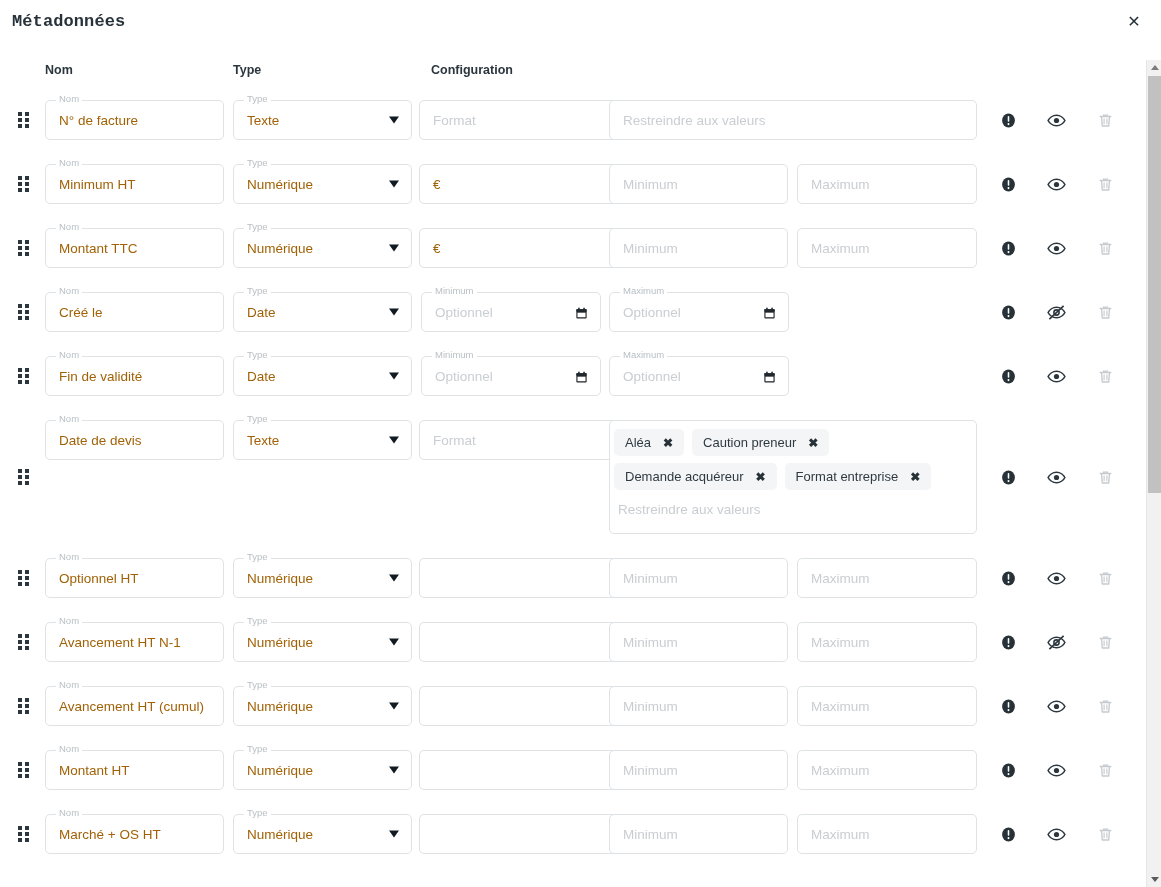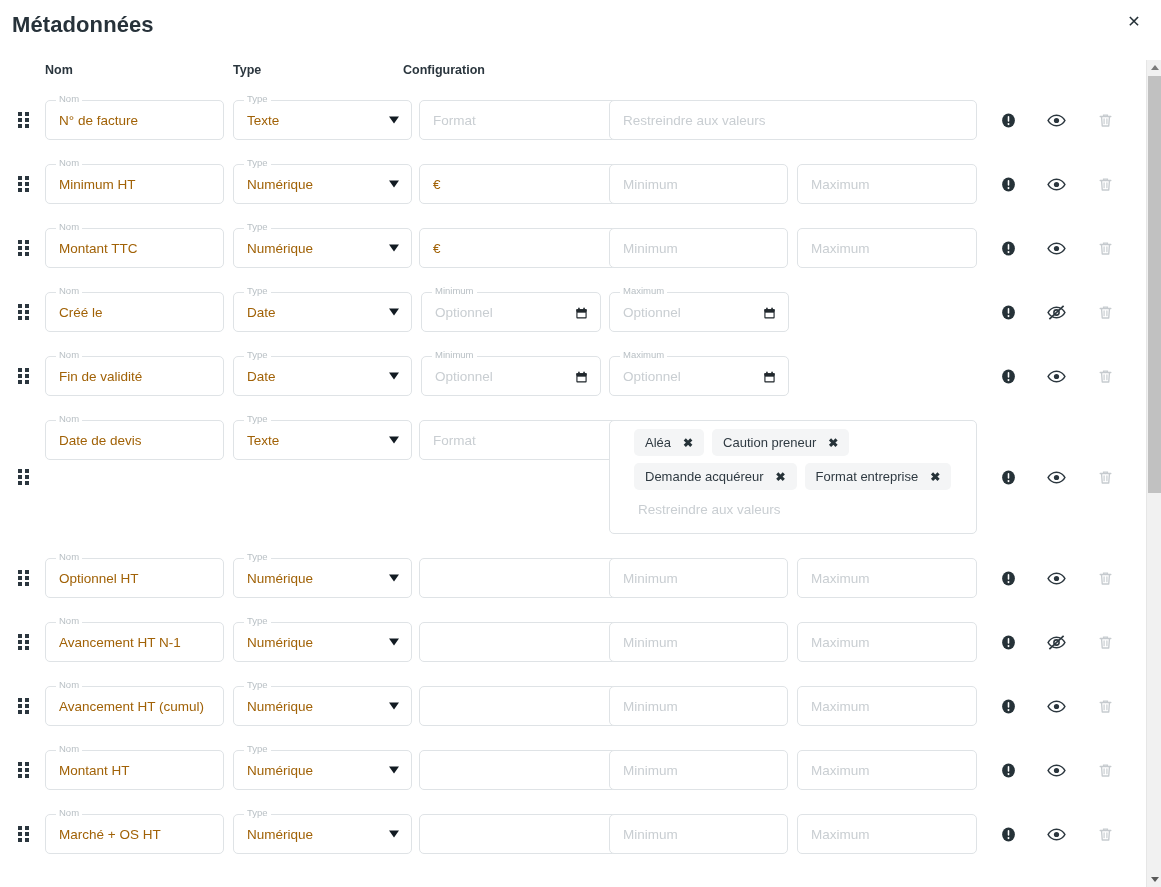--- a/index.html
+++ b/index.html
@@ -9,40 +9,41 @@
     background: #ffffff;
     font-family: "Liberation Sans", sans-serif;
     color: #263238;
     overflow: hidden;
   }
   .page { position: relative; width: 1161px; height: 887px; background:#fff; }
 
   
   .title {
     position: absolute; left: 12px; top: 12px;
-    font-size: 22px; font-weight: bold; color: #27323a;
+    font-size: 17px; font-weight: bold; color: #27323a;
     letter-spacing: .1px;
+    font-family: Liberation Mono, monospace;
   }
   .close-btn {
     position: absolute; right: 14px; top: 9px;
     width: 26px; height: 26px;
     display: flex; align-items: center; justify-content: center;
     font-size: 16px; color: #263238; cursor: pointer;
     background: none; border: none; padding: 0; line-height: 1;
     font-family: "Liberation Sans", sans-serif;
   }
 
   
   .col-head {
     position: absolute; top: 63px;
     font-size: 12.5px; font-weight: bold; color: #2b363e;
   }
   .col-head.nom { left: 45px; }
   .col-head.type { left: 233px; }
-  .col-head.conf { left: 403px; }
+  .col-head.conf { left: 431px; }
 
   
   .rows-viewport {
     position: absolute; left: 0; top: 88px;
     width: 1130px; height: 799px;
     overflow: hidden;
   }
   .rows { position: relative; }
 
   .row { position: relative; width: 1130px; }
@@ -103,21 +104,21 @@
   .c-max  { left: 797px; width: 180px; }
   .c-dmin { left: 421px; width: 180px; }
   .c-dmax { left: 609px; width: 180px; }
   .ftop { top: 12px; }
 
   
   .chipbox {
     position: absolute; left: 609px; top: 12px;
     width: 368px; height: 114px;
     border: 1px solid #dfe3e6; border-radius: 5px;
-    background: #fff; padding: 8px 8px 0 24px;
+    background: #fff; padding: 8px 8px 0 4px;
   }
   .chips { display: flex; flex-wrap: wrap; gap: 7px 8px; }
   .chip {
     display: inline-flex; align-items: center; gap: 12px;
     background: #f4f5f6; border-radius: 5px;
     padding: 6px 11px; font-size: 13px; color: #2f3a42;
     cursor: pointer; white-space: nowrap;
   }
   .chip .x { font-size: 12px; font-weight: bold; color: #263238; }
   .chip-ph {

